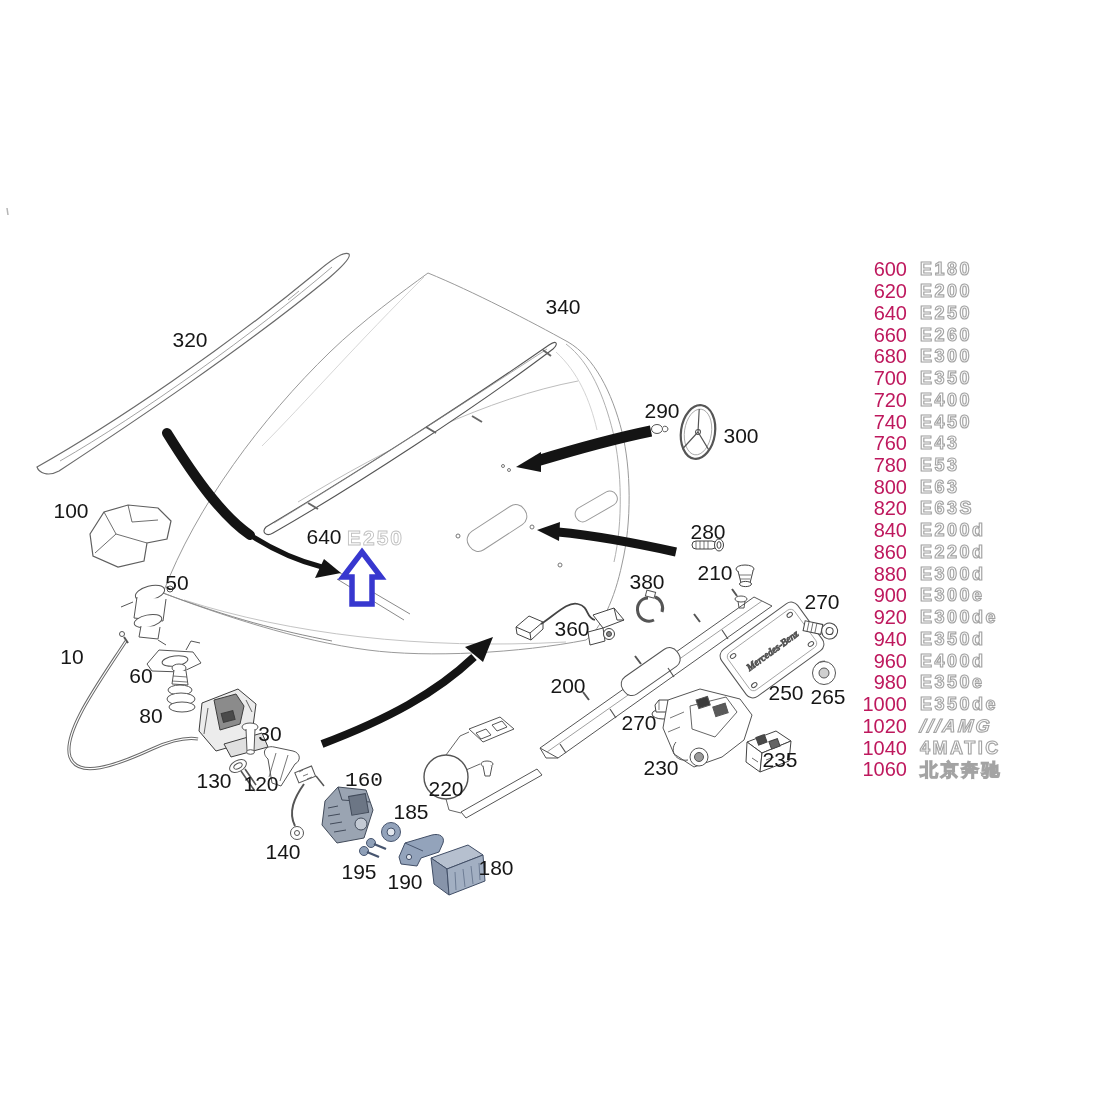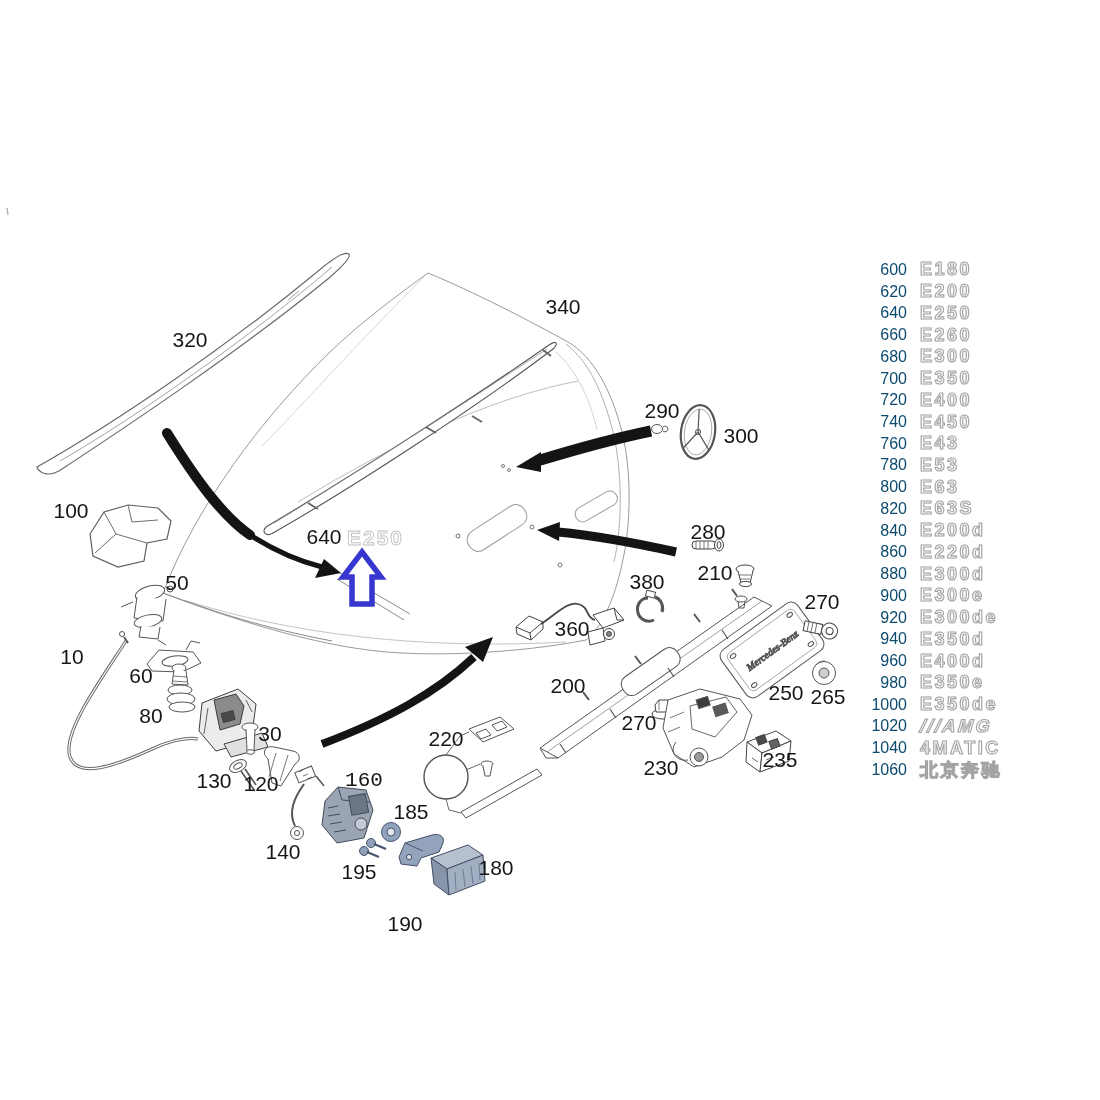--- a/index.html
+++ b/index.html
@@ -3,21 +3,21 @@
 <meta charset="utf-8">
 <style>
   html,body{margin:0;padding:0;background:#fff;}
   #canvas{position:relative;width:1100px;height:1100px;background:#fff;overflow:hidden;
           font-family:"Liberation Sans",sans-serif;}
   #art{position:absolute;left:0;top:0;}
   .part-label{position:absolute;transform:translate(-50%,-50%);
               font-size:21px;color:#161616;white-space:nowrap;}
   .emblem-list{position:absolute;left:845px;top:259px;}
   .emblem-row{display:flex;align-items:center;height:21.74px;}
-  .emblem-code{width:62px;text-align:right;font-size:16px;color:#0c4a6e;}
+  .emblem-code{width:62px;text-align:right;font-size:20px;color:#be185d;}
   .emblem-badge{margin-left:13px;font-weight:700;font-size:18px;letter-spacing:2.5px;
                 color:#fdfdfd;-webkit-text-stroke:1.1px #a3a3a3;
                 text-shadow:0 0 1px #c8c8c8;white-space:nowrap;}
   .emblem-badge.italic{font-style:italic;transform:skewX(-6deg);}
   .lid-emblem-text{font-family:"Liberation Sans",sans-serif;}
 </style>
 </head>
 <body>
 
 <div id="canvas">
@@ -315,25 +315,25 @@
       <div class="part-label" style="left: 270px; top: 734px;">30</div>
       <div class="part-label" style="left: 568px; top: 686px;">200</div>
       <div class="part-label" style="left: 639px; top: 723px;">270</div>
       <div class="part-label" style="left: 786px; top: 693px;">250</div>
       <div class="part-label" style="left: 828px; top: 697px;">265</div>
       <div class="part-label" style="left: 214px; top: 781px;">130</div>
       <div class="part-label" style="left: 261px; top: 756px; margin-top: 28px;">120</div>
       <div class="part-label" style="left: 661px; top: 768px;">230</div>
       <div class="part-label" style="left: 780px; top: 760px;">235</div>
       <div class="part-label" style="left: 364px; top: 780px; font-family: Liberation Mono, monospace;">160</div>
-      <div class="part-label" style="left: 446px; top: 739px;">220</div>
+      <div class="part-label" style="left: 446px; top: 789px;">220</div>
       <div class="part-label" style="left: 411px; top: 812px;">185</div>
       <div class="part-label" style="left: 283px; top: 852px;">140</div>
       <div class="part-label" style="left: 359px; top: 872px;">195</div>
-      <div class="part-label" style="left: 405px; top: 882px; margin-top: 42px;">190</div>
+      <div class="part-label" style="left: 405px; top: 882px;">190</div>
       <div class="part-label" style="left: 496px; top: 868px;">180</div>
     </div>
 
   <div class="emblem-list">
       <div class="emblem-row">
         <span class="emblem-code">600</span>
         <span class="emblem-badge">E180</span>
       </div>
       <div class="emblem-row">
         <span class="emblem-code">620</span>

